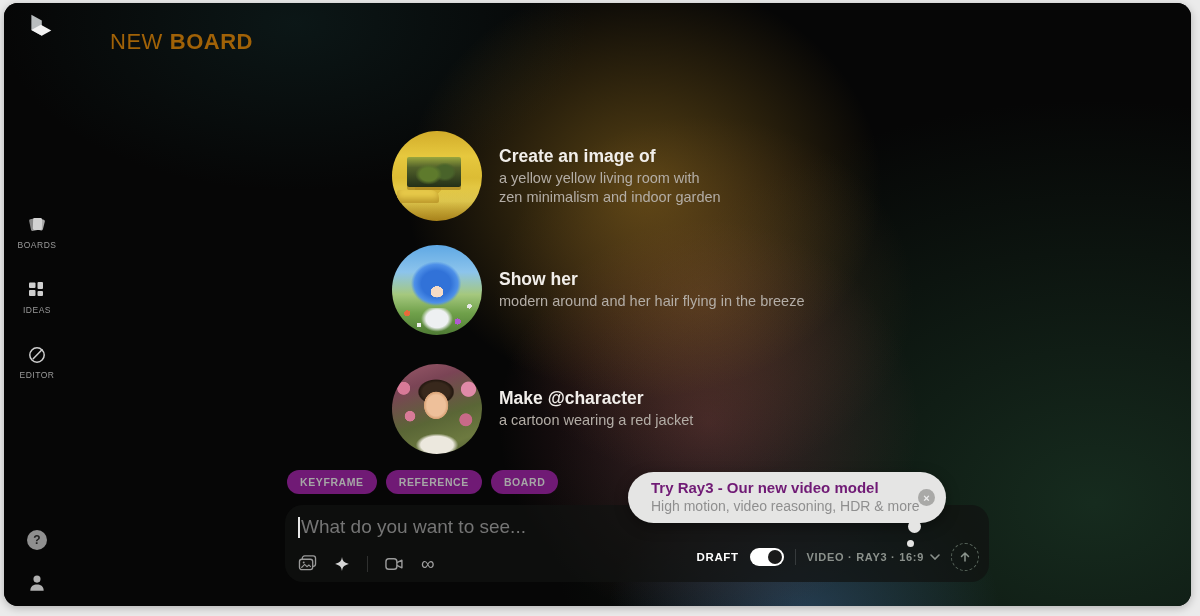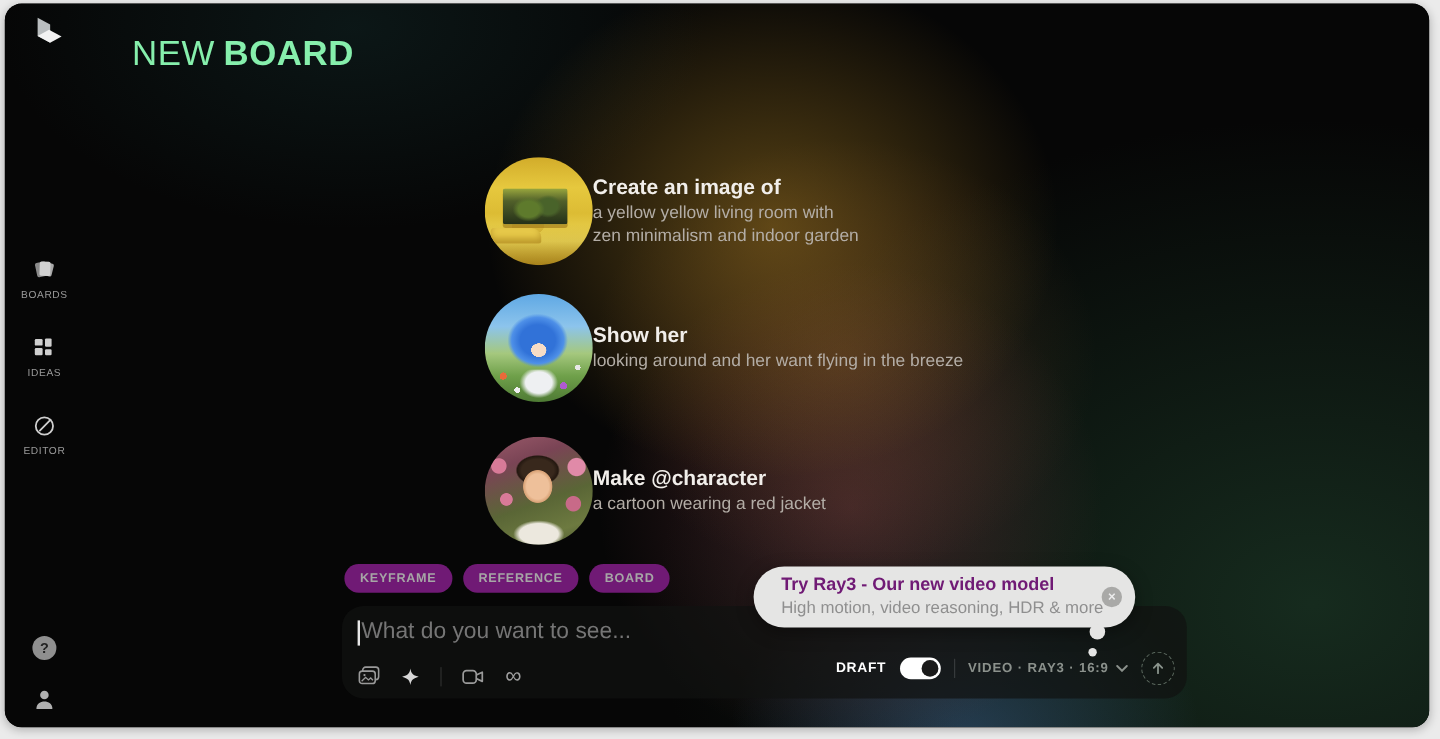--- a/index.html
+++ b/index.html
@@ -29,26 +29,26 @@
   .logo { position:absolute; left:15px; top:7px; width:38px; height:38px; cursor:pointer; }
   .nav-item { position:absolute; left:0; width:66px; display:flex; flex-direction:column; align-items:center; gap:5px; cursor:pointer; }
   .nav-item .ico { width:20px; height:20px; }
   .nav-item .lbl { font-size:8.5px; letter-spacing:0.5px; color:#9a9a9a; }
   .nav-boards { top:212px; } .nav-ideas { top:277px; } .nav-editor { top:342px; }
   .help-btn { position:absolute; left:23px; top:527px; width:20px; height:20px; border-radius:50%;
     background:#8f8f8f; color:#222; font-size:12px; font-weight:bold; display:flex; align-items:center; justify-content:center; cursor:pointer; }
   .profile-btn { position:absolute; left:23px; top:570px; width:20px; height:20px; cursor:pointer; }
 
   
-  .page-title { position:absolute; left:106px; top:26px; z-index:2; font-size:29px; color:#86efac; letter-spacing:0.5px; }
+  .page-title { position:absolute; left:106px; top:26px; z-index:2; font-size:22px; color:#a16207; letter-spacing:0.5px; }
   .page-title .t-reg { font-weight:400; }
   .page-title .t-bold { font-weight:800; margin-left:7px; }
 
   
-  .example { position:absolute; left:400px; display:flex; align-items:center; z-index:2; cursor:pointer; }
+  .example { position:absolute; left:388px; display:flex; align-items:center; gap:17px; z-index:2; cursor:pointer; }
   .ex-1 { top:128px; } .ex-2 { top:242px; } .ex-3 { top:361px; }
   .ex-img { width:90px; height:90px; border-radius:50%; flex:0 0 90px; overflow:hidden; position:relative; }
   .ex-text { display:flex; flex-direction:column; gap:2px; }
   .ex-title { font-size:17.5px; font-weight:700; color:#f1eeea; }
   .ex-sub { font-size:14.5px; line-height:1.25; color:#b3ada6; white-space:pre-line; }
 
   .room { background:
       linear-gradient(180deg, rgba(0,0,0,0) 62%, rgba(120,85,10,0.35) 100%),
       radial-gradient(22px 12px at 40% 64%, #d9b838 0 60%, rgba(0,0,0,0) 61%),
       linear-gradient(180deg, #d2ac2a 0%, #e6c83e 28%, #dcbc34 52%, #eed858 78%, #c19a24 100%); }
@@ -187,21 +187,21 @@
         <div class="ex-title">Create an image of</div>
         <div class="ex-sub">a yellow yellow living room with
 zen minimalism and indoor garden</div>
       </div>
     </div>
 
     <div class="example ex-2">
       <div class="ex-img girl"></div>
       <div class="ex-text">
         <div class="ex-title">Show her</div>
-        <div class="ex-sub">looking around and her want flying in the breeze</div>
+        <div class="ex-sub">modern around and her hair flying in the breeze</div>
       </div>
     </div>
 
     <div class="example ex-3">
       <div class="ex-img man"></div>
       <div class="ex-text">
         <div class="ex-title">Make @character</div>
         <div class="ex-sub">a cartoon wearing a red jacket</div>
       </div>
     </div>

